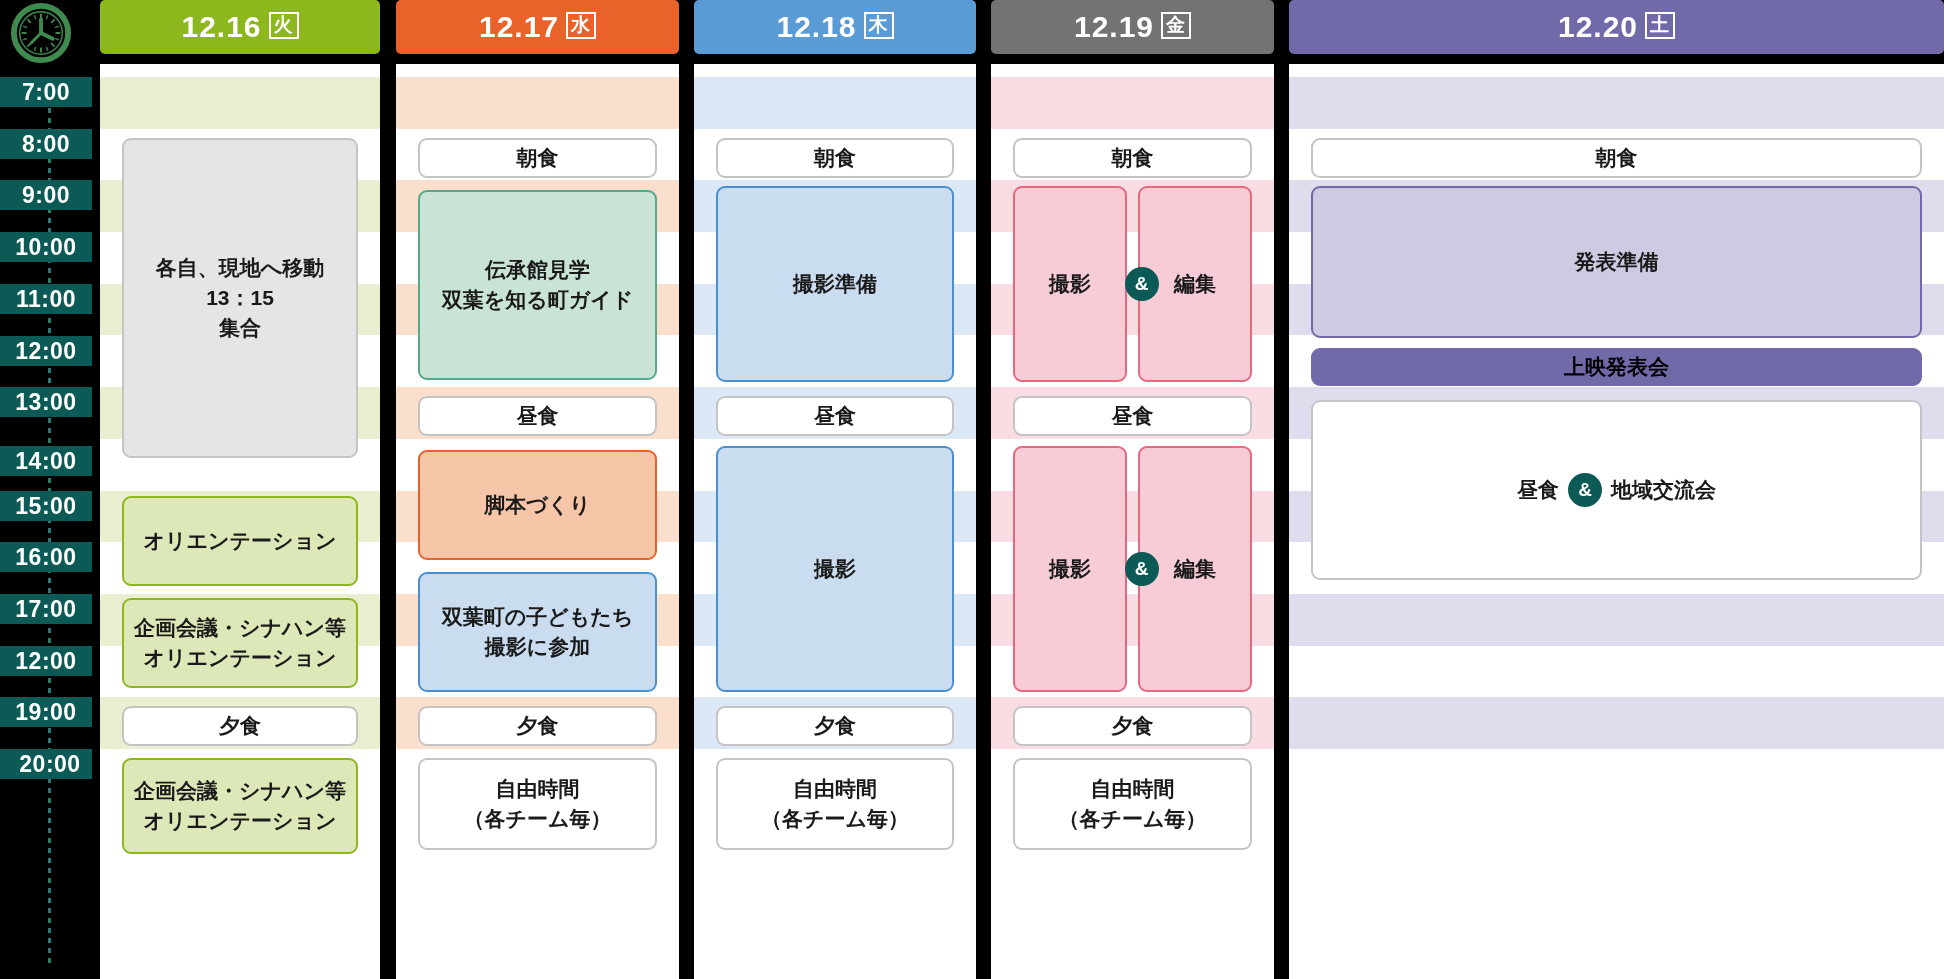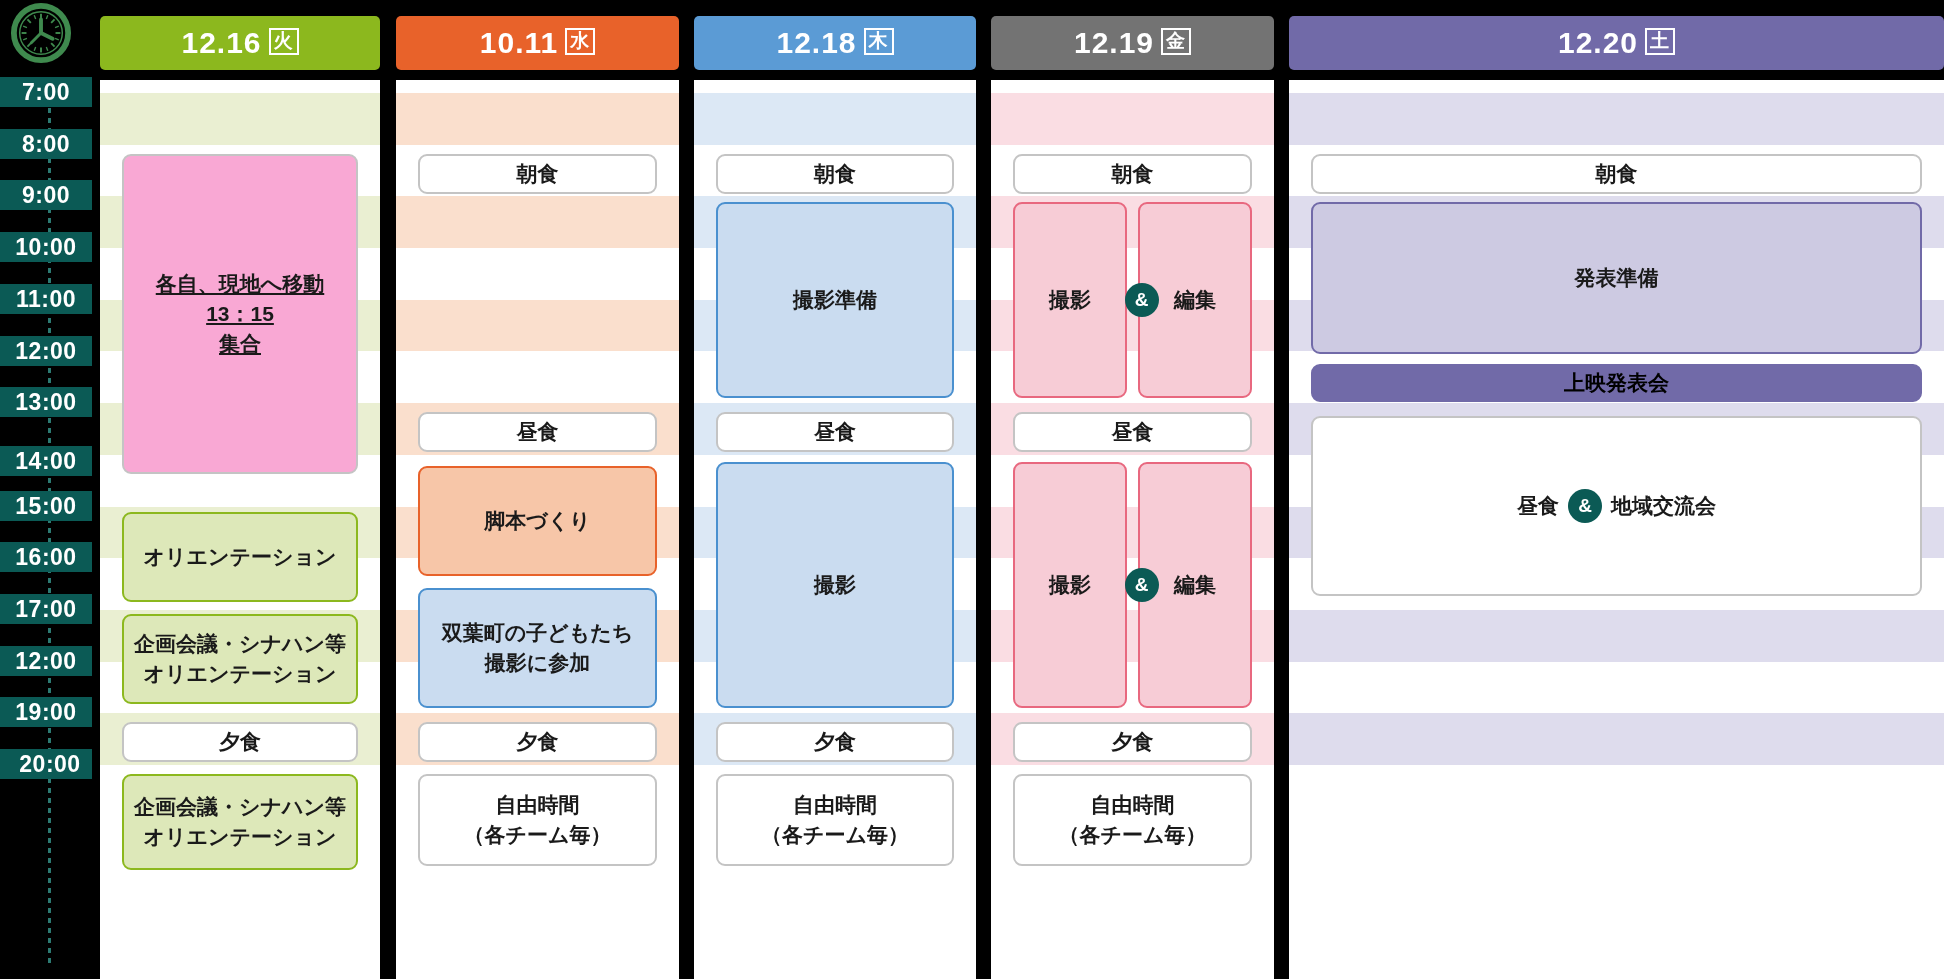--- a/index.html
+++ b/index.html
@@ -58,21 +58,21 @@
     color: #ffffff;
     font-size: 23px;
     font-weight: bold;
     text-align: center;
     letter-spacing: 0.5px;
   }
 
   
   .day-col {
     position: absolute;
-    top: 16px;
+    top: 0;
     height: 745px;
   }
 
   .day-header {
     position: absolute;
     left: 0;
     top: 0;
     width: 100%;
     height: 54px;
     line-height: 54px;
@@ -210,42 +210,44 @@
       <div class="day-col" style="left: 100px; width: 280px;">
         <div class="day-header" style="background: rgb(140, 184, 30);"><span>12.16</span><span class="wd-box">火</span></div>
         <div class="day-body">
           <div class="stripe" style="top: 13px; height: 51.7px; background: rgb(234, 239, 210);"></div>
           <div class="stripe" style="top: 116.4px; height: 51.7px; background: rgb(234, 239, 210);"></div>
           <div class="stripe" style="top: 219.8px; height: 51.7px; background: rgb(234, 239, 210);"></div>
           <div class="stripe" style="top: 323.2px; height: 51.7px; background: rgb(234, 239, 210);"></div>
           <div class="stripe" style="top: 426.6px; height: 51.7px; background: rgb(234, 239, 210);"></div>
           <div class="stripe" style="top: 530px; height: 51.7px; background: rgb(234, 239, 210);"></div>
           <div class="stripe" style="top: 633.4px; height: 51.7px; background: rgb(234, 239, 210);"></div>
-          <div class="ev" style="top: 74px; height: 320px; left: 22px; right: 22px; background: #f9a8d4; border: 2px solid rgb(196, 196, 196); text-decoration: underline;">各自、現地へ移動
+          <div class="ev" style="top: 74px; height: 320px; left: 22px; right: 22px; background: #e5e5e5; border: 2px solid rgb(196, 196, 196);">各自、現地へ移動
 13：15
 集合</div>
           <div class="ev" style="top: 432px; height: 90px; left: 22px; right: 22px; background: rgb(221, 232, 185); border: 2px solid rgb(140, 184, 30);">オリエンテーション</div>
           <div class="ev" style="top: 534px; height: 90px; left: 22px; right: 22px; background: rgb(221, 232, 185); border: 2px solid rgb(140, 184, 30);">企画会議・シナハン等
 オリエンテーション</div>
           <div class="ev" style="top: 642px; height: 40px; left: 22px; right: 22px; background: rgb(255, 255, 255); border: 2px solid rgb(196, 196, 196);">夕食</div>
           <div class="ev" style="top: 694px; height: 96px; left: 22px; right: 22px; background: rgb(221, 232, 185); border: 2px solid rgb(140, 184, 30);">企画会議・シナハン等
 オリエンテーション</div>
         </div>
       </div>
       <div class="day-col" style="left: 396px; width: 283px;">
-        <div class="day-header" style="background: rgb(232, 98, 42);"><span>10.11</span><span class="wd-box">水</span></div>
+        <div class="day-header" style="background: rgb(232, 98, 42);"><span>12.17</span><span class="wd-box">水</span></div>
         <div class="day-body">
           <div class="stripe" style="top: 13px; height: 51.7px; background: rgb(250, 223, 205);"></div>
           <div class="stripe" style="top: 116.4px; height: 51.7px; background: rgb(250, 223, 205);"></div>
           <div class="stripe" style="top: 219.8px; height: 51.7px; background: rgb(250, 223, 205);"></div>
           <div class="stripe" style="top: 323.2px; height: 51.7px; background: rgb(250, 223, 205);"></div>
           <div class="stripe" style="top: 426.6px; height: 51.7px; background: rgb(250, 223, 205);"></div>
           <div class="stripe" style="top: 530px; height: 51.7px; background: rgb(250, 223, 205);"></div>
           <div class="stripe" style="top: 633.4px; height: 51.7px; background: rgb(250, 223, 205);"></div>
           <div class="ev" style="top: 74px; height: 40px; left: 22px; right: 22px; background: rgb(255, 255, 255); border: 2px solid rgb(196, 196, 196);">朝食</div>
+          <div class="ev" style="top: 126px; height: 190px; left: 22px; right: 22px; background: rgb(201, 228, 212); border: 2px solid rgb(84, 169, 138);">伝承館見学
+双葉を知る町ガイド</div>
           <div class="ev" style="top: 332px; height: 40px; left: 22px; right: 22px; background: rgb(255, 255, 255); border: 2px solid rgb(196, 196, 196);">昼食</div>
           <div class="ev" style="top: 508px; height: 120px; left: 22px; right: 22px; background: rgb(202, 220, 240); border: 2px solid rgb(74, 144, 207);">双葉町の子どもたち
 撮影に参加</div>
           <div class="ev" style="top: 386px; height: 110px; left: 22px; right: 22px; background: rgb(247, 198, 168); border: 2px solid rgb(232, 98, 42);">脚本づくり</div>
           <div class="ev" style="top: 642px; height: 40px; left: 22px; right: 22px; background: rgb(255, 255, 255); border: 2px solid rgb(196, 196, 196);">夕食</div>
           <div class="ev" style="top: 694px; height: 92px; left: 22px; right: 22px; background: rgb(255, 255, 255); border: 2px solid rgb(196, 196, 196);">自由時間
 （各チーム毎）</div>
         </div>
       </div>
       <div class="day-col" style="left: 694px; width: 282px;">

